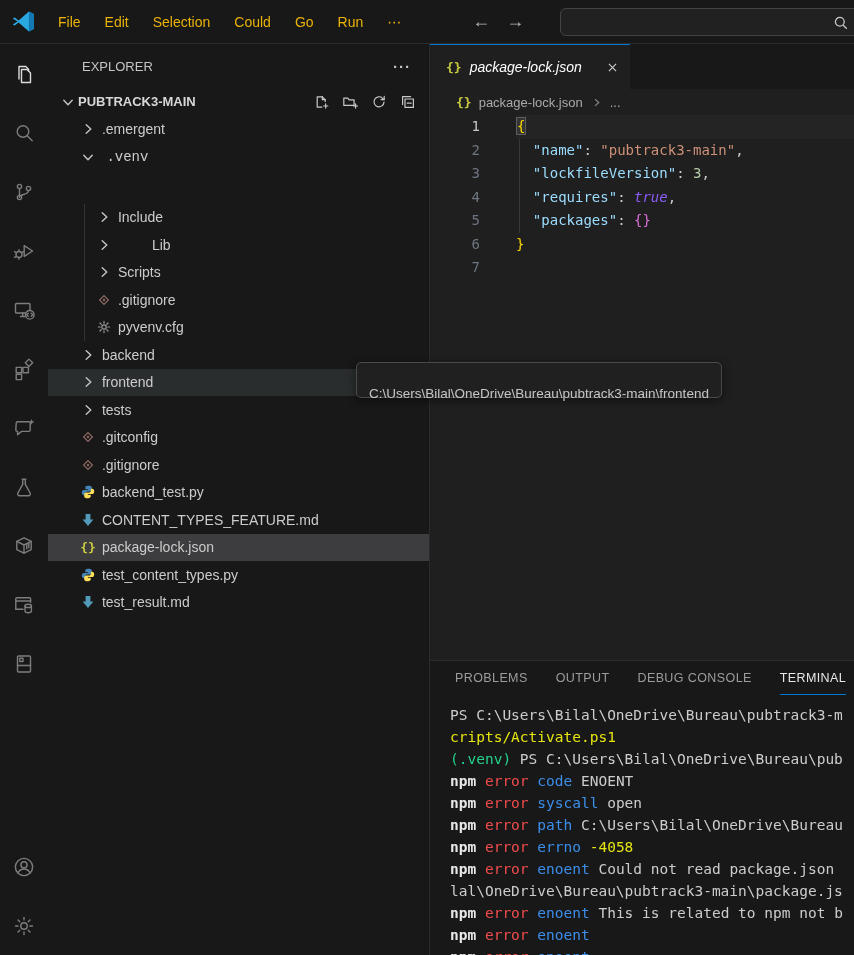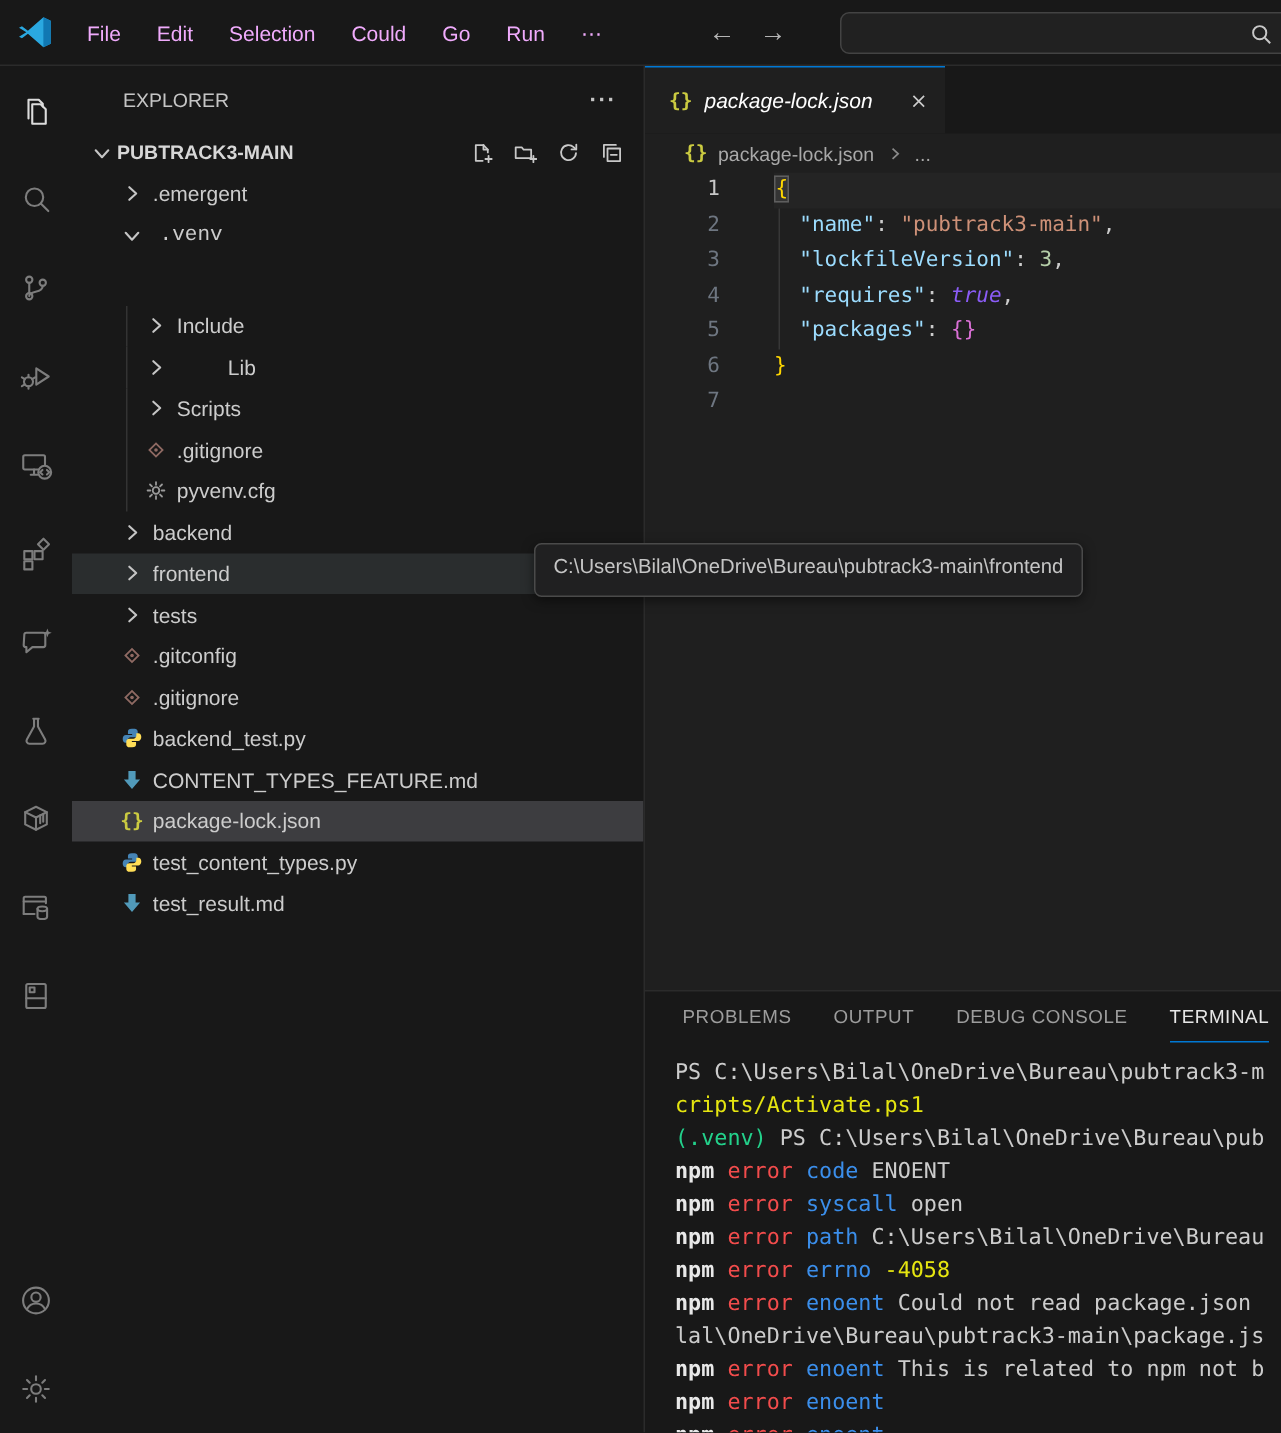--- a/index.html
+++ b/index.html
@@ -4,21 +4,21 @@
 <style>
   *{margin:0;padding:0;box-sizing:border-box}
   html,body{width:854px;height:955px;overflow:hidden}
   body{background:#181818;color:#ccc;font-family:"Liberation Sans",sans-serif;position:relative}
   svg{display:block}
 
   
   .titlebar{height:44px;display:flex;align-items:center;background:#181818;border-bottom:1px solid #2b2b2b;position:relative}
   .logo{width:25px;height:25px;margin:0 11px 0 11px;flex:none}
   .menus{display:flex;gap:2px}
-  .menu-item{padding:5px 11px;font-size:14px;color:#f0abfc;border-radius:5px;white-space:nowrap}
+  .menu-item{padding:5px 11px;font-size:14px;color:#eab308;border-radius:5px;white-space:nowrap}
   .nav{display:flex;gap:16px;margin-left:60px;font-size:18px;color:#b4b4b4}
   .nav span{cursor:default}
   .searchbox{position:absolute;left:560px;top:8px;width:300px;height:28px;background:#212121;border:1px solid #434343;border-radius:6px}
   .searchbox .mag{position:absolute;right:10px;top:6px;color:#c8c8c8}
 
   
   .main{display:flex;height:911px}
   .activitybar{width:48px;flex:none;background:#181818;display:flex;flex-direction:column;align-items:center}
   .ab-item{width:48px;height:59px;display:flex;align-items:center;justify-content:center;color:#7d7d7d}
   .ab-item.active{color:#dcdcdc}
@@ -56,21 +56,21 @@
 
   
   .panel{height:295px;flex:none;background:#181818;border-top:1px solid #2b2b2b;display:flex;flex-direction:column}
   .panel-tabs{height:38px;flex:none;display:flex;align-items:stretch;gap:28px;padding-left:25px}
   .ptab{font-size:12.5px;letter-spacing:.4px;color:#9d9d9d;display:flex;align-items:center;border-bottom:1px solid transparent;margin-bottom:4px}
   .ptab.active{color:#e7e7e7;border-bottom-color:#0078d4}
   .terminal{flex:1;overflow:hidden;padding:5px 0 0 20px;font-family:"DejaVu Sans Mono",monospace;font-size:14.5px;line-height:22px;white-space:pre}
   .t-npm{font-weight:bold}
 
   
-  .tooltip{position:absolute;left:356px;top:362px;height:36px;line-height:29px;padding:0 12px;background:#202021;border:1px solid #4a4a4a;border-radius:5px;font-size:13.5px;color:#c5c5c5;white-space:nowrap;z-index:20;box-shadow:0 2px 8px rgba(0,0,0,.5)}
+  .tooltip{position:absolute;left:356px;top:362px;height:36px;line-height:29px;padding:16px 12px;background:#202021;border:1px solid #4a4a4a;border-radius:5px;font-size:13.5px;color:#c5c5c5;white-space:nowrap;z-index:20;box-shadow:0 2px 8px rgba(0,0,0,.5)}
 </style>
 </head>
 <body>
 
 <div class="titlebar">
   <span class="logo">
     <svg viewBox="0 0 24 24" width="25" height="25">
         <path fill="#2aa8e0" d="M17.2 2.4L7.3 11 3.5 8.1l-1.9 1 4.7 2.9-4.7 2.9 1.9 1 3.8-2.9 9.9 8.6 4.7-2.3V4.7z"></path>
         <path fill="#1178b3" d="M17.2 2.4v19.2l4.7-2.3V4.7z"></path>
       </svg>

